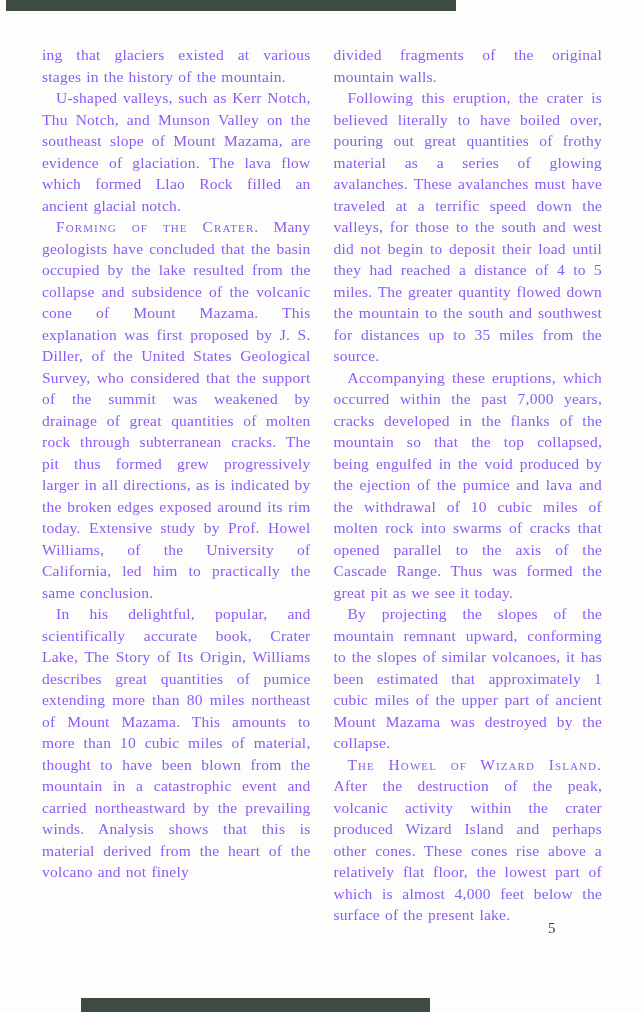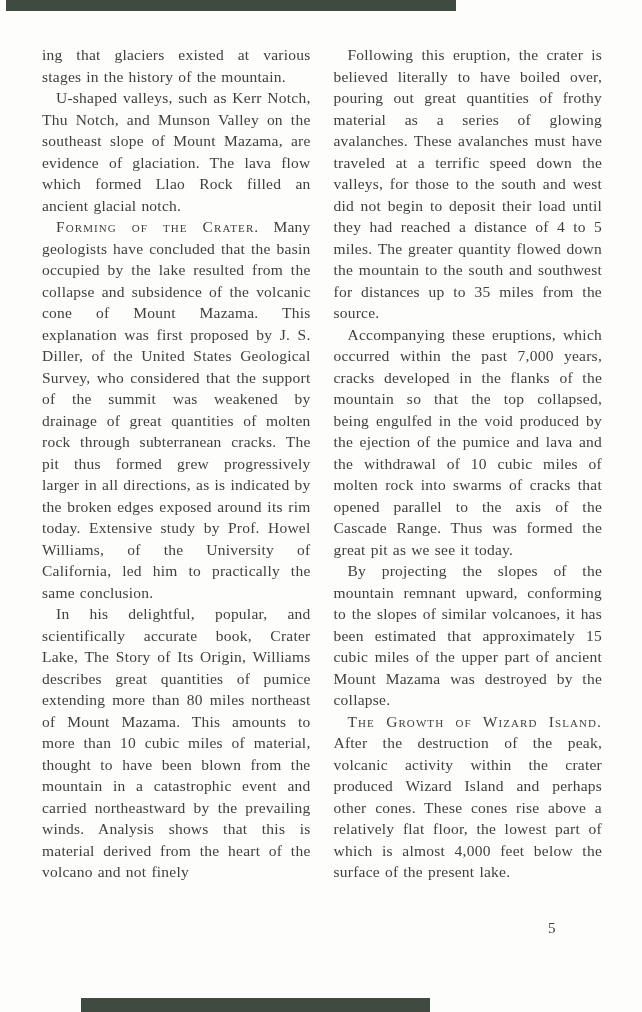--- a/index.html
+++ b/index.html
@@ -33,21 +33,21 @@
     gap: 23px;
   }
   .column {
     width: 268.5px;
     flex: 0 0 268.5px;
   }
   p.para {
     margin: 0;
     font-size: 15.5px;
     line-height: 21.5px;
-    color: #404040;
+    color: #8b5cf6;
     text-align: justify;
     text-indent: 14px;
     letter-spacing: 0.015em;
     word-spacing: 0.06em;
     hyphens: auto;
     -webkit-hyphens: auto;
   }
   p.para.continuation {
     text-indent: 0;
   }
@@ -74,23 +74,24 @@
 <div class="page-body">
 
   <div class="column">
     <p class="para continuation"><span>ing that glaciers existed at various stages in the history of the mountain.</span></p>
     <p class="para"><span>U-shaped valleys, such as Kerr Notch, Thu Notch, and Munson Valley on the southeast slope of Mount Mazama, are evidence of glaciation. The lava flow which formed Llao Rock filled an ancient glacial notch.</span></p>
     <p class="para"><span class="smallcaps">Forming of the Crater.</span> <span>Many geologists have concluded that the basin occupied by the lake resulted from the collapse and subsidence of the volcanic cone of Mount Mazama. This explanation was first proposed by J. S. Diller, of the United States Geological Survey, who considered that the support of the summit was weakened by drainage of great quantities of molten rock through subterranean cracks. The pit thus formed grew progressively larger in all directions, as is indicated by the broken edges exposed around its rim today. Extensive study by Prof. Howel Williams, of the University of California, led him to practically the same conclusion.</span></p>
     <p class="para"><span>In his delightful, popular, and scientifically accurate book, Crater Lake, The Story of Its Origin, Williams describes great quantities of pumice extending more than 80 miles northeast of Mount Mazama. This amounts to more than 10 cubic miles of material, thought to have been blown from the mountain in a catastrophic event and carried northeastward by the prevailing winds. Analysis shows that this is material derived from the heart of the volcano and not finely</span></p>
   </div>
 
   <div class="column">
+    <p class="para continuation"><span>divided fragments of the original mountain walls.</span></p>
     <p class="para"><span>Following this eruption, the crater is believed literally to have boiled over, pouring out great quantities of frothy material as a series of glowing avalanches. These avalanches must have traveled at a terrific speed down the valleys, for those to the south and west did not begin to deposit their load until they had reached a distance of 4 to 5 miles. The greater quantity flowed down the mountain to the south and southwest for distances up to 35 miles from the source.</span></p>
     <p class="para"><span>Accompanying these eruptions, which occurred within the past 7,000 years, cracks developed in the flanks of the mountain so that the top collapsed, being engulfed in the void produced by the ejection of the pumice and lava and the withdrawal of 10 cubic miles of molten rock into swarms of cracks that opened parallel to the axis of the Cascade Range. Thus was formed the great pit as we see it today.</span></p>
-    <p class="para"><span>By projecting the slopes of the mountain remnant upward, conforming to the slopes of similar volcanoes, it has been estimated that approximately 15 cubic miles of the upper part of ancient Mount Mazama was destroyed by the collapse.</span></p>
-    <p class="para"><span class="smallcaps">The Growth of Wizard Island.</span> <span>After the destruction of the peak, volcanic activity within the crater produced Wizard Island and perhaps other cones. These cones rise above a relatively flat floor, the lowest part of which is almost 4,000 feet below the surface of the present lake.</span></p>
+    <p class="para"><span>By projecting the slopes of the mountain remnant upward, conforming to the slopes of similar volcanoes, it has been estimated that approximately 1 cubic miles of the upper part of ancient Mount Mazama was destroyed by the collapse.</span></p>
+    <p class="para"><span class="smallcaps">The Howel of Wizard Island.</span> <span>After the destruction of the peak, volcanic activity within the crater produced Wizard Island and perhaps other cones. These cones rise above a relatively flat floor, the lowest part of which is almost 4,000 feet below the surface of the present lake.</span></p>
   </div>
 
 </div>
 
 <div class="page-number">5</div>
 
 <div class="scan-bar bottom" style="background: rgb(63, 74, 64);"></div>
 
 </body></html>

